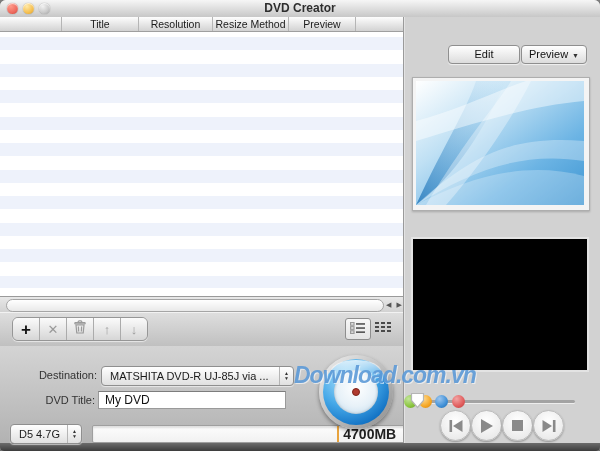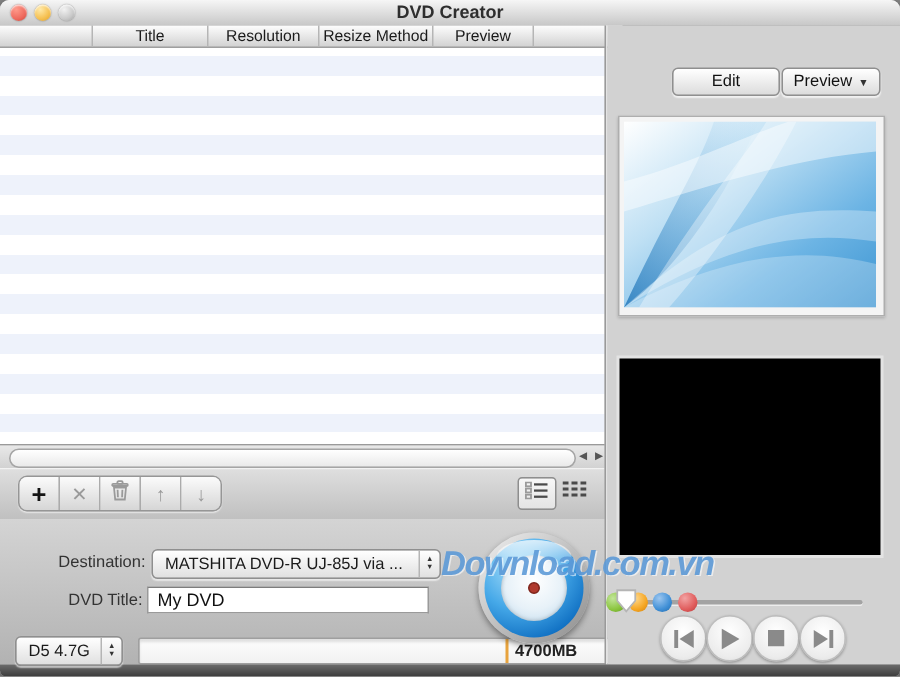--- a/index.html
+++ b/index.html
@@ -58,21 +58,21 @@
     align-items:center;justify-content:center;line-height:1;}
   .stepper span{font-size:5px;color:#333;display:block;}
   .textinput{border:1px solid #9a9a9a;border-top-color:#7d7d7d;background:#fff;font-size:12px;color:#111;
     padding:0 0 0 6px;font-family:"Liberation Sans","DejaVu Sans",sans-serif;}
 
   
   .capacity-bar{left:92px;top:425px;width:314px;height:16px;border:1px solid #9f9f9f;border-radius:2px;
     background:linear-gradient(#fdfdfd,#f1f1f1);box-shadow:inset 0 2px 2px rgba(0,0,0,.12);}
   .cap-used{left:20px;top:1px;font-size:11px;font-weight:bold;color:#222;line-height:14px;margin-top:24px;}
   .cap-line{left:77.8%;top:0;width:2px;height:16px;background:#e8a33d;}
-  .cap-total{left:calc(77.8% + 6px);top:1px;font-size:11px;font-weight:bold;color:#222;line-height:14px;}
+  .cap-total{left:calc(77.8% + 6px);top:1px;font-size:14px;font-weight:bold;color:#222;line-height:14px;}
 
   
   .rpanel{left:405px;top:17px;width:195px;height:426px;background:#d2d2d2;}
   .sect-header{left:405px;width:195px;height:13px;background:linear-gradient(#ececec,#cbcbcb);
     border-bottom:1px solid #a8a8a8;border-top:1px solid #f6f6f6;
     text-align:center;font-size:10px;font-weight:bold;color:#8d8d8d;line-height:13px;}
   .menu-header{top:17px;}
   .preview-header{top:215px;}
 
   .btn{height:17px;border:1px solid #8f8f8f;border-radius:4px;background:linear-gradient(#ffffff,#dcdcdc);

